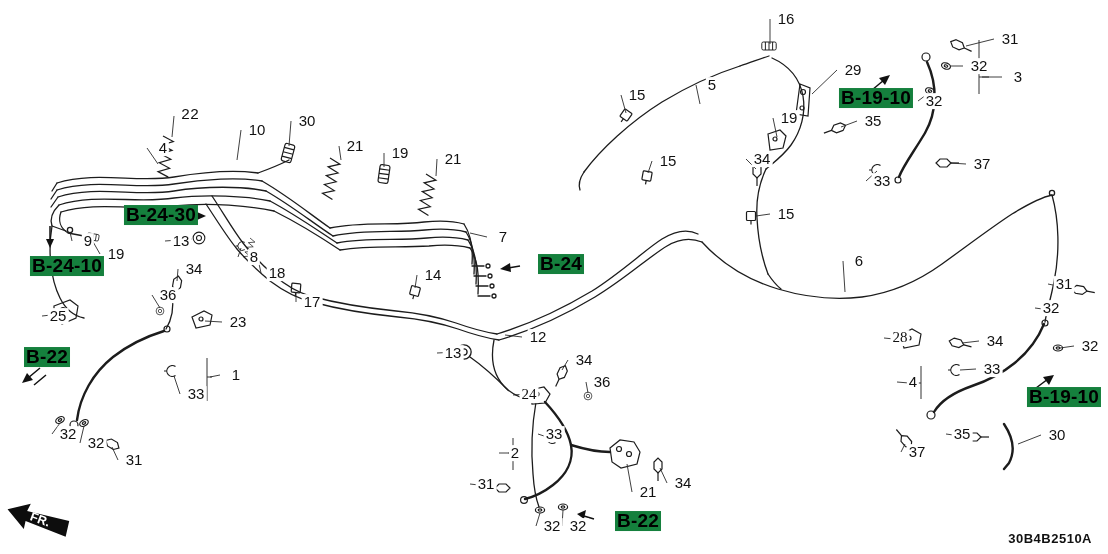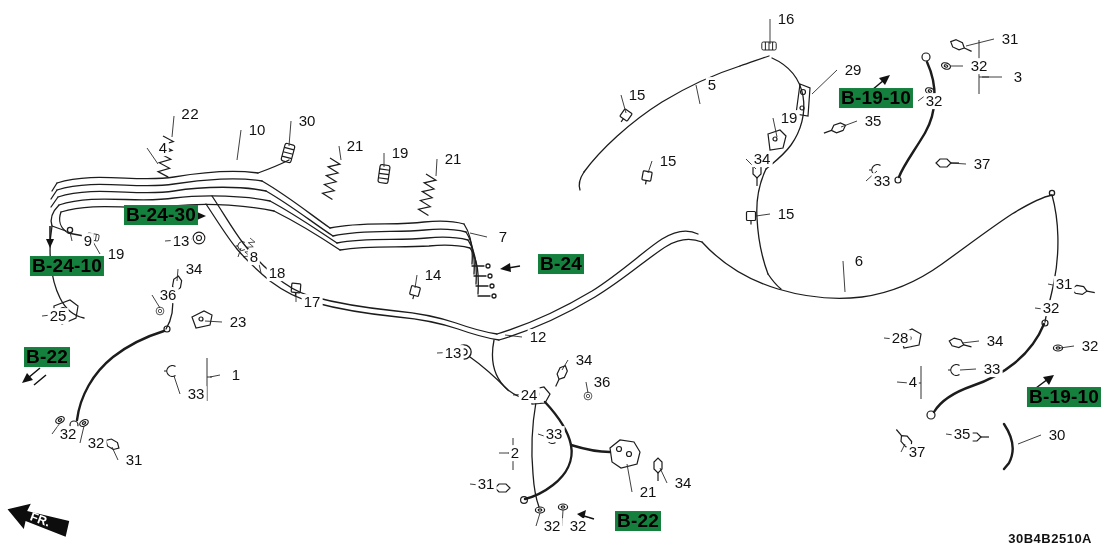--- a/index.html
+++ b/index.html
@@ -367,30 +367,30 @@
       <span class="callout" style="left: 42px; top: 316px;">25</span>
       <span class="callout" style="left: 152px; top: 295px;">36</span>
       <span class="callout" style="left: 296px; top: 302px;">17</span>
       <span class="callout" style="left: 417px; top: 275px;">14</span>
       <span class="callout" style="left: 222px; top: 322px;">23</span>
       <span class="callout" style="left: 843px; top: 261px;">6</span>
       <span class="callout" style="left: 1048px; top: 284px;">31</span>
       <span class="callout" style="left: 1035px; top: 308px;">32</span>
       <span class="callout" style="left: 522px; top: 337px;">12</span>
       <span class="callout" style="left: 437px; top: 353px;">13</span>
-      <span class="callout" style="left: 884px; top: 338px;">28</span>
+      <span class="callout" style="left: 884px; top: 338px; font-family: Liberation Serif, serif;">28</span>
       <span class="callout" style="left: 979px; top: 341px;">34</span>
       <span class="callout" style="left: 1074px; top: 346px;">32</span>
       <span class="callout" style="left: 976px; top: 369px;">33</span>
       <span class="callout" style="left: 897px; top: 382px;">4</span>
       <span class="callout" style="left: 220px; top: 375px;">1</span>
       <span class="callout" style="left: 180px; top: 394px;">33</span>
       <span class="callout" style="left: 568px; top: 360px;">34</span>
       <span class="callout" style="left: 586px; top: 382px;">36</span>
-      <span class="callout" style="left: 513px; top: 395px;">24</span>
+      <span class="callout" style="left: 513px; top: 395px; font-family: Liberation Serif, serif;">24</span>
       <span class="callout" style="left: 52px; top: 434px;">32</span>
       <span class="callout" style="left: 80px; top: 443px;">32</span>
       <span class="callout" style="left: 118px; top: 460px;">31</span>
       <span class="callout" style="left: 538px; top: 434px;">33</span>
       <span class="callout" style="left: 499px; top: 453px;">2</span>
       <span class="callout" style="left: 946px; top: 434px;">35</span>
       <span class="callout" style="left: 1041px; top: 435px;">30</span>
       <span class="callout" style="left: 901px; top: 452px;">37</span>
       <span class="callout" style="left: 632px; top: 492px;">21</span>
       <span class="callout" style="left: 667px; top: 483px;">34</span>

